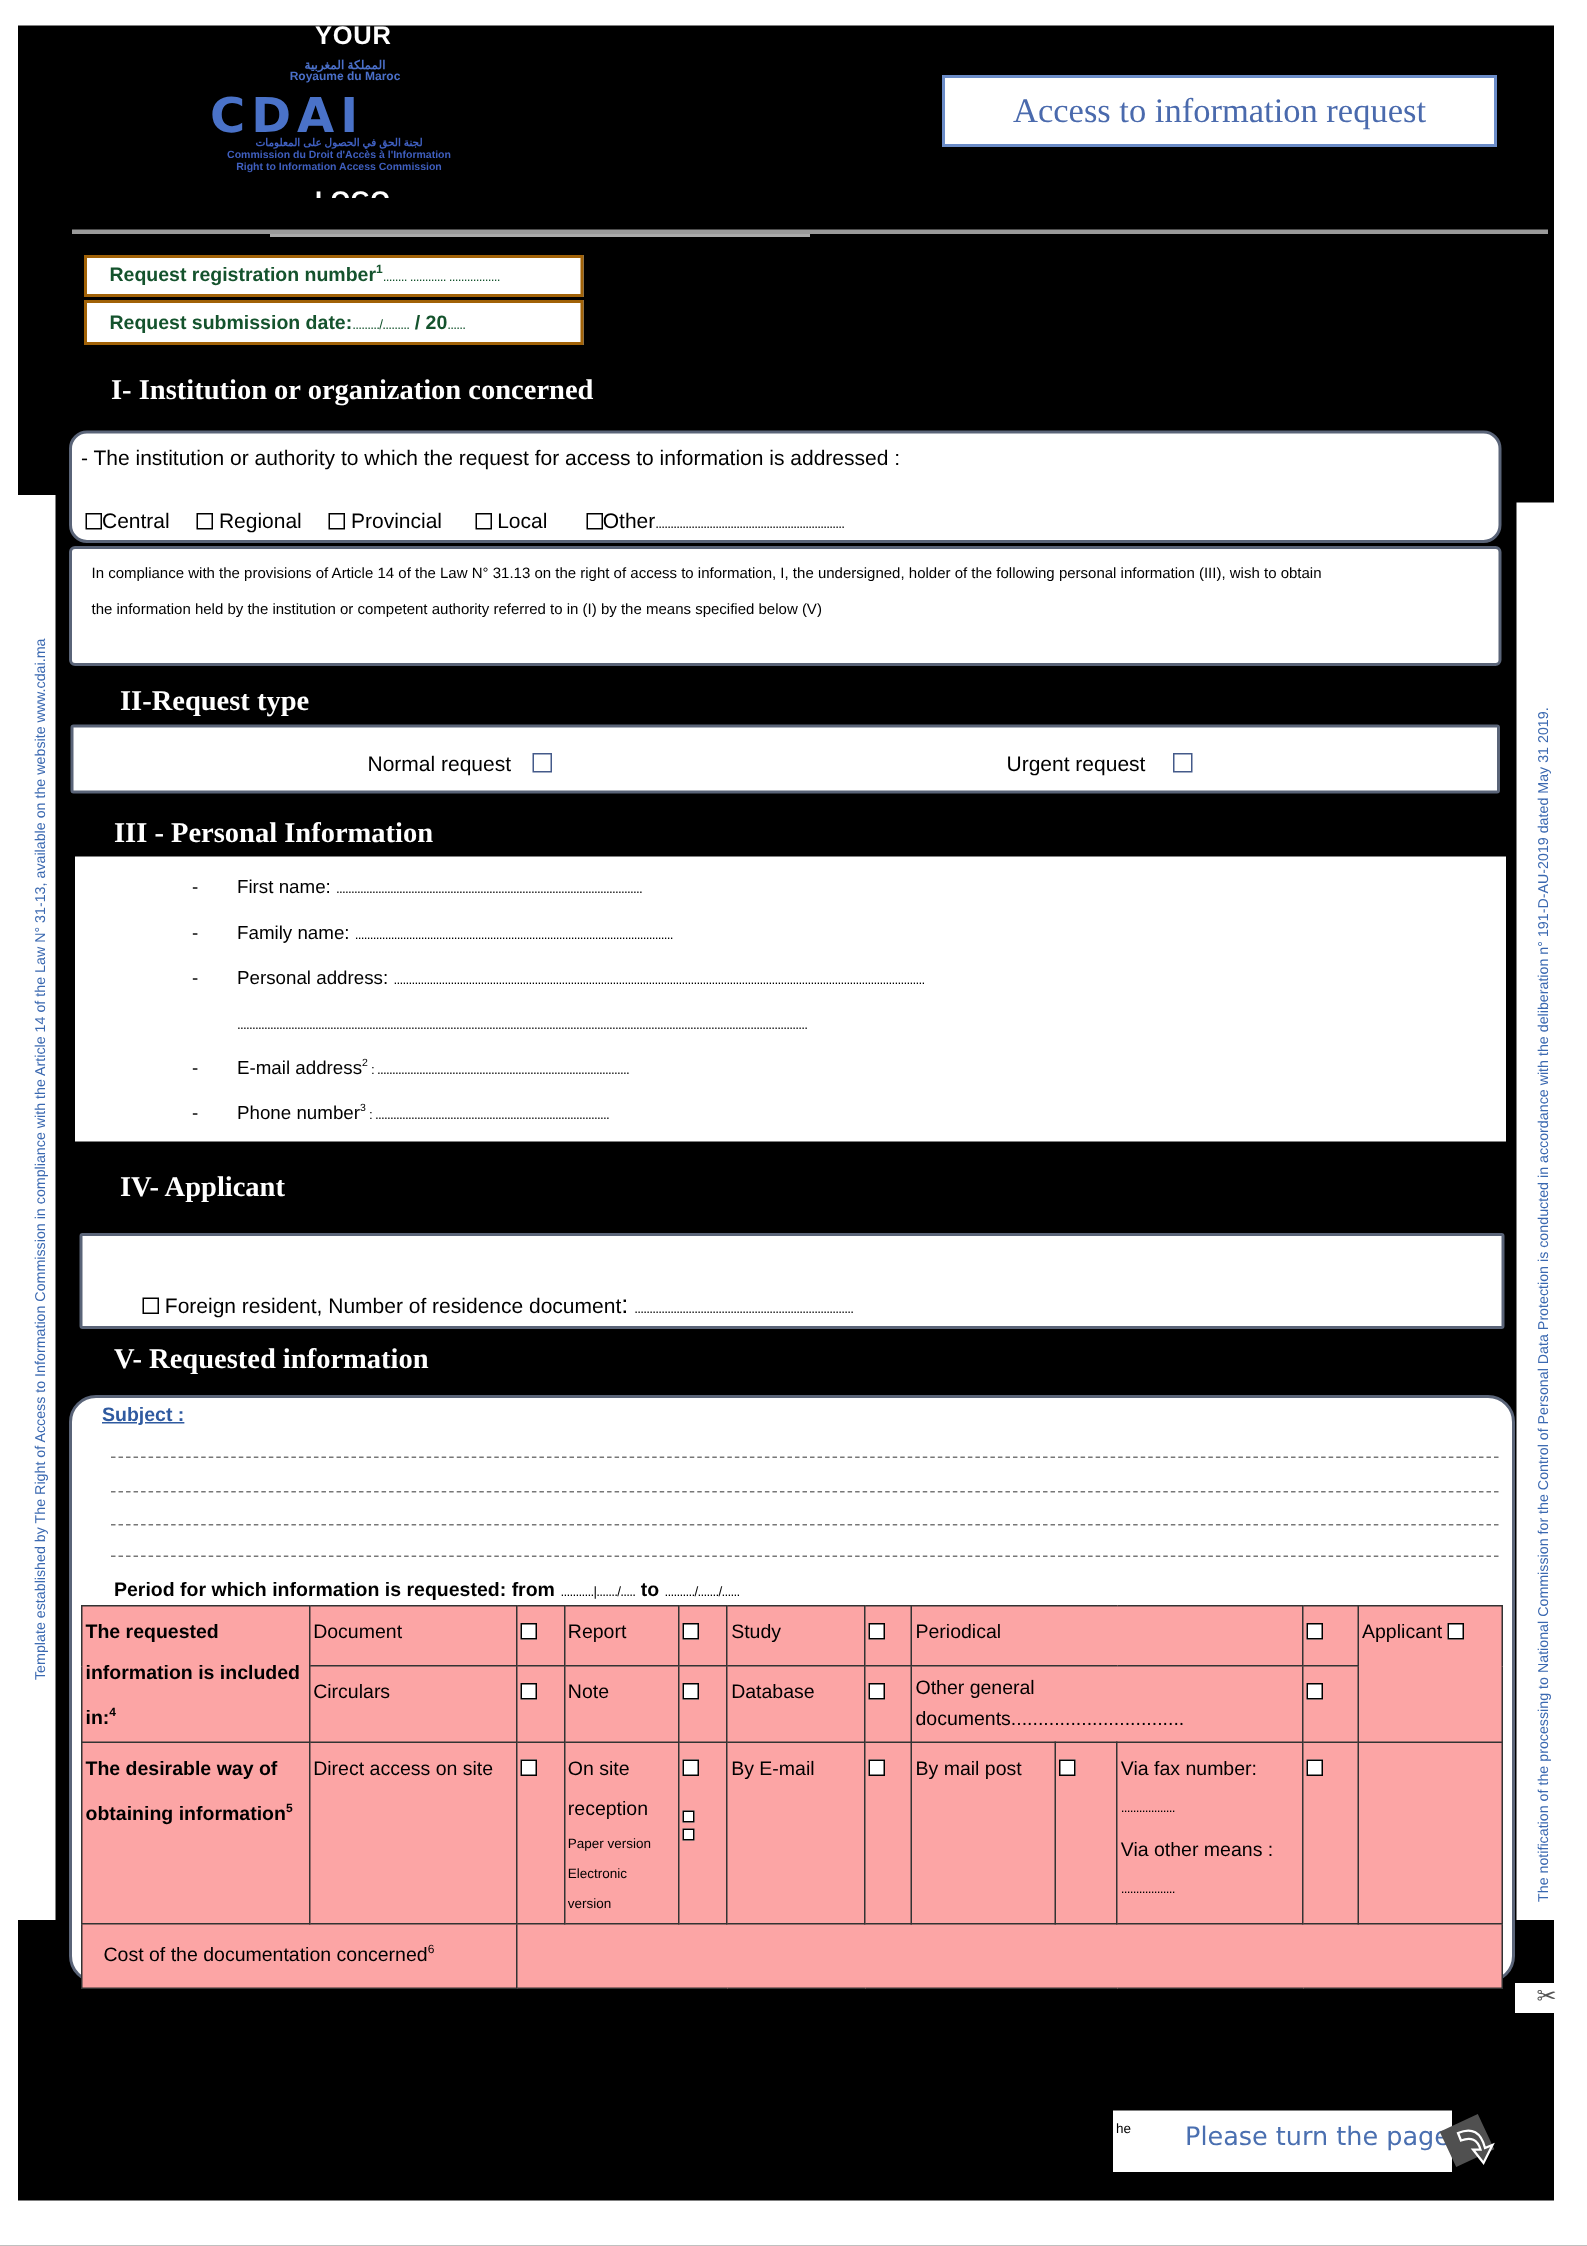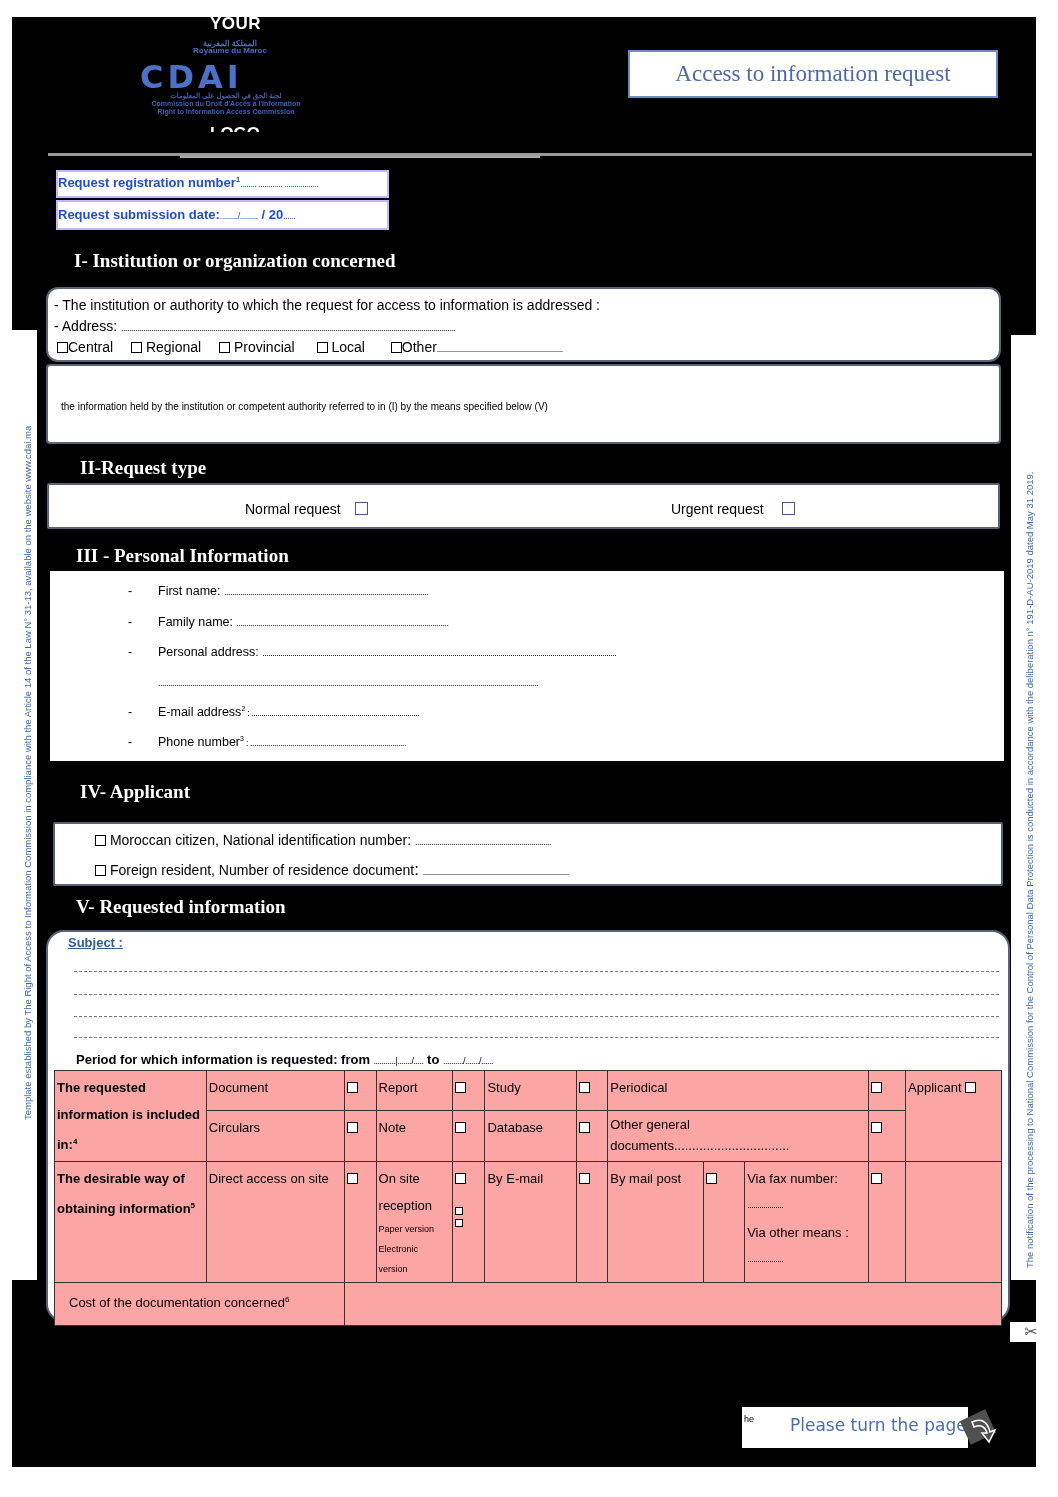--- a/index.html
+++ b/index.html
@@ -12,21 +12,21 @@
   .logo-logo { left:210px; top:124px; color:#fff; font-size:17px; font-weight:bold; height:8px; overflow:hidden; }
   .logo-ar-top { left:180px; top:40px; color:#4a6fc8; font-size:8px; line-height:7px; width:100px; text-align:center; font-weight:bold; }
   .logo-cdai { left:140px; top:60px; color:#4a72c8; font-size:32px; font-weight:900; letter-spacing:4px; font-family:"DejaVu Sans", sans-serif; line-height:34px; }
   .logo-lines { left:106px; top:92px; width:240px; color:#3f5fbf; font-size:7px; line-height:8px; text-align:center; font-weight:bold; }
 
   .title-box { left:628px; top:50px; width:370px; height:48px; background:#fff; border:2px solid #6b8cc8; box-sizing:border-box; display:flex; align-items:center; justify-content:center; color:#4a6aad; font-size:23px; font-family:"Liberation Serif", serif; }
 
   .hr1 { left:48px; top:153px; width:984px; height:3px; background:#9a9a9a; }
   .hr2 { left:180px; top:156px; width:360px; height:2px; background:#aaa; }
 
-  .field-box { background:#fff; border:2px solid #c4b5fd; box-sizing:border-box; font-size:13px; font-weight:bold; color:#1d4ed8; padding:3px 0 0 0; }
+  .field-box { background:#fff; border:2px solid #a16207; box-sizing:border-box; font-size:13px; font-weight:bold; color:#14532d; padding:3px 0 0 15px; }
   .dots { font-weight:normal; font-size:9px; letter-spacing:-0.5px; }
 
   .sec-head { color:#fff; font-family:"Liberation Serif", serif; font-weight:bold; font-size:19px; }
 
   .panel { background:#fff; border:2px solid #5a6478; border-radius:4px; box-sizing:border-box; }
   .cb { display:inline-block; width:11px; height:11px; border:1px solid #000; vertical-align:-1px; background:#fff; box-sizing:border-box; }
   .cb-blue { border:1.5px solid #445a8a; width:13px; height:13px; }
   .cb-sm { width:8px; height:8px; }
 
   .t14 { font-size:14px; color:#000; }
@@ -78,33 +78,31 @@
   <span>Request registration number</span><sup style="font-size:8px">1</sup><span class="dots">........ ............ .................</span>
 </div>
 <div class="abs field-box" style="left:56px;top:200px;width:333px;height:30px;padding-top:5px;">
   <span>Request submission date:</span><span class="dots">........./</span><span class="dots">.........</span> <span>/ 20</span><span class="dots">......</span>
 </div>
 
 <div class="abs sec-head" style="left:74px;top:250px;">I- Institution or organization concerned</div>
 
 <div class="abs panel" style="left:46px;top:287px;width:955px;height:75px;border-radius:12px;">
   <div class="abs t14" style="left:6px;top:8px;white-space:nowrap;">- The institution or authority to which the request for access to information is addressed :</div>
-  <div class="abs t14" style="left:6px;top:29px;white-space:nowrap;">
-    <span>- Address:</span> <span class="dots">.......................................................................................................................................................................</span>
-  </div>
   <div class="abs t14" style="left:9px;top:50px;white-space:nowrap;">
     <span><span class="cb"></span><span>Central</span></span>
     <span style="margin-left:14px"><span class="cb"></span> <span>Regional</span></span>
     <span style="margin-left:14px"><span class="cb"></span> <span>Provincial</span></span>
     <span style="margin-left:18px"><span class="cb"></span> <span>Local</span></span>
     <span style="margin-left:22px"><span class="cb"></span><span>Other</span><span class="dots">...............................................................</span></span>
   </div>
 </div>
 
 <div class="abs panel" style="left:46px;top:364px;width:955px;height:80px;">
+  <div class="abs t10" style="left:13px;top:11px;white-space:nowrap;">In compliance with the provisions of Article 14 of the Law N° 31.13 on the right of access to information, I, the undersigned, holder of the following personal information (III), wish to obtain</div>
   <div class="abs t10" style="left:13px;top:35px;white-space:nowrap;">the information held by the institution or competent authority referred to in (I) by the means specified below (V)</div>
 </div>
 
 <div class="abs sec-head" style="left:80px;top:457px;">II-Request type</div>
 <div class="abs panel" style="left:47px;top:483px;width:953px;height:46px;border-radius:2px;">
   <div class="abs t14" style="left:196px;top:16px;">
     <span>Normal request</span>
     <span class="cb cb-blue" style="margin-left:10px"></span>
   </div>
   <div class="abs t14" style="left:622px;top:16px;">
@@ -135,25 +133,20 @@
     <span class="pi-text"><span>E-mail address</span><sup style="font-size:7px">2</sup><span class="dots"> : ....................................................................................</span></span>
   </div>
   <div class="pi-row" style="top:164px;">
     <span class="pi-dash">-</span>
     <span class="pi-text"><span>Phone number</span><sup style="font-size:7px">3</sup><span class="dots"> : ..............................................................................</span></span>
   </div>
 </div>
 
 <div class="abs sec-head" style="left:80px;top:781px;">IV- Applicant</div>
 <div class="abs panel" style="left:53px;top:822px;width:950px;height:64px;border-radius:2px;">
-  <div class="abs t14" style="left:40px;top:8px;white-space:nowrap;">
-    <span class="cb"></span>
-    <span>Moroccan citizen, National identification number:</span>
-    <span class="dots">....................................................................</span>
-  </div>
   <div class="abs t14" style="left:40px;top:36px;white-space:nowrap;">
     <span class="cb"></span>
     <span>Foreign resident, Number of residence document</span><span style="font-size:17px">:</span>
     <span class="dots">.........................................................................</span>
   </div>
 </div>
 
 <div class="abs sec-head" style="left:76px;top:896px;">V- Requested information</div>
 <div class="abs" style="left:46px;top:930px;width:964px;height:392px;background:#fff;border:2px solid #5a6478;border-radius:18px;box-sizing:border-box;">
   <div class="abs" style="left:20px;top:3px;font-size:13px;font-weight:bold;color:#2f5aa0;text-decoration:underline;">Subject :</div>

